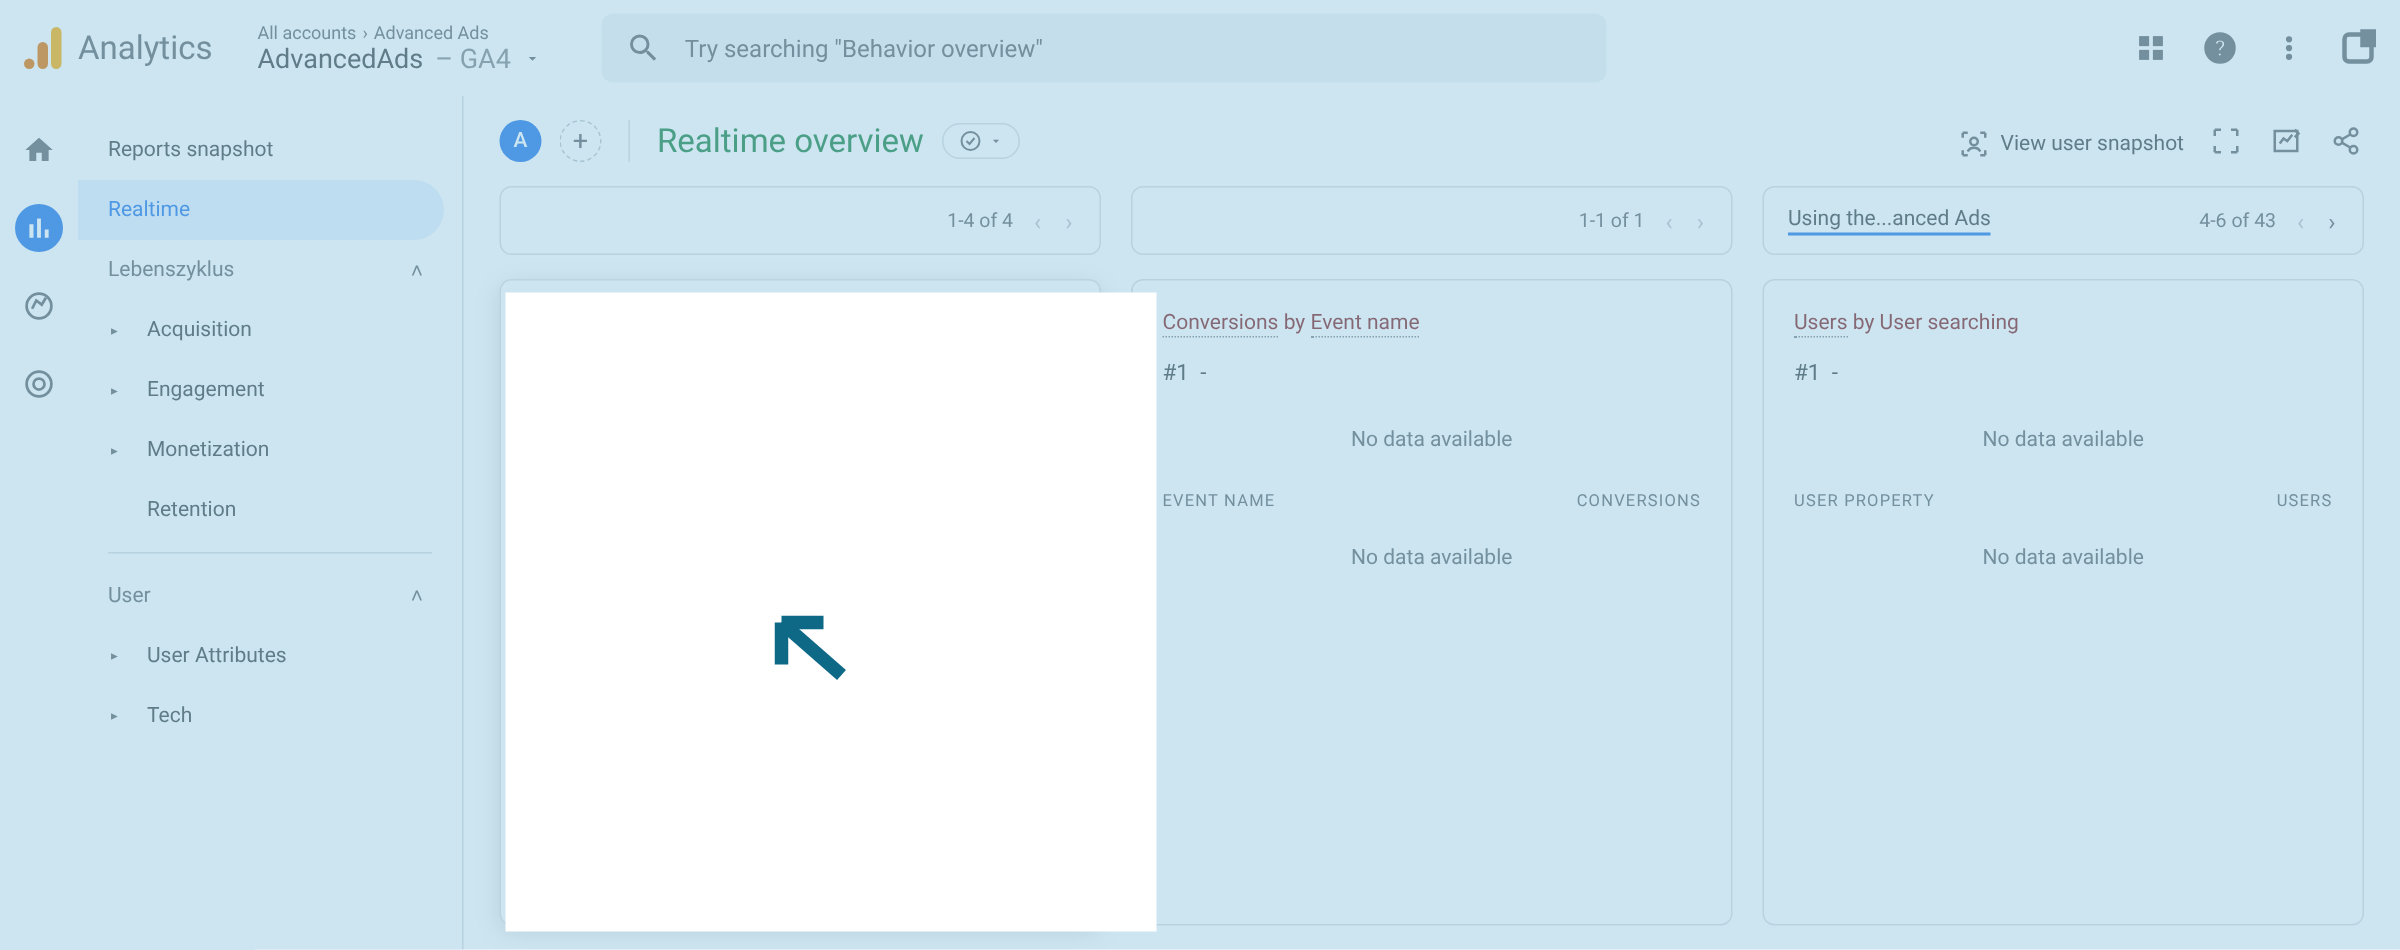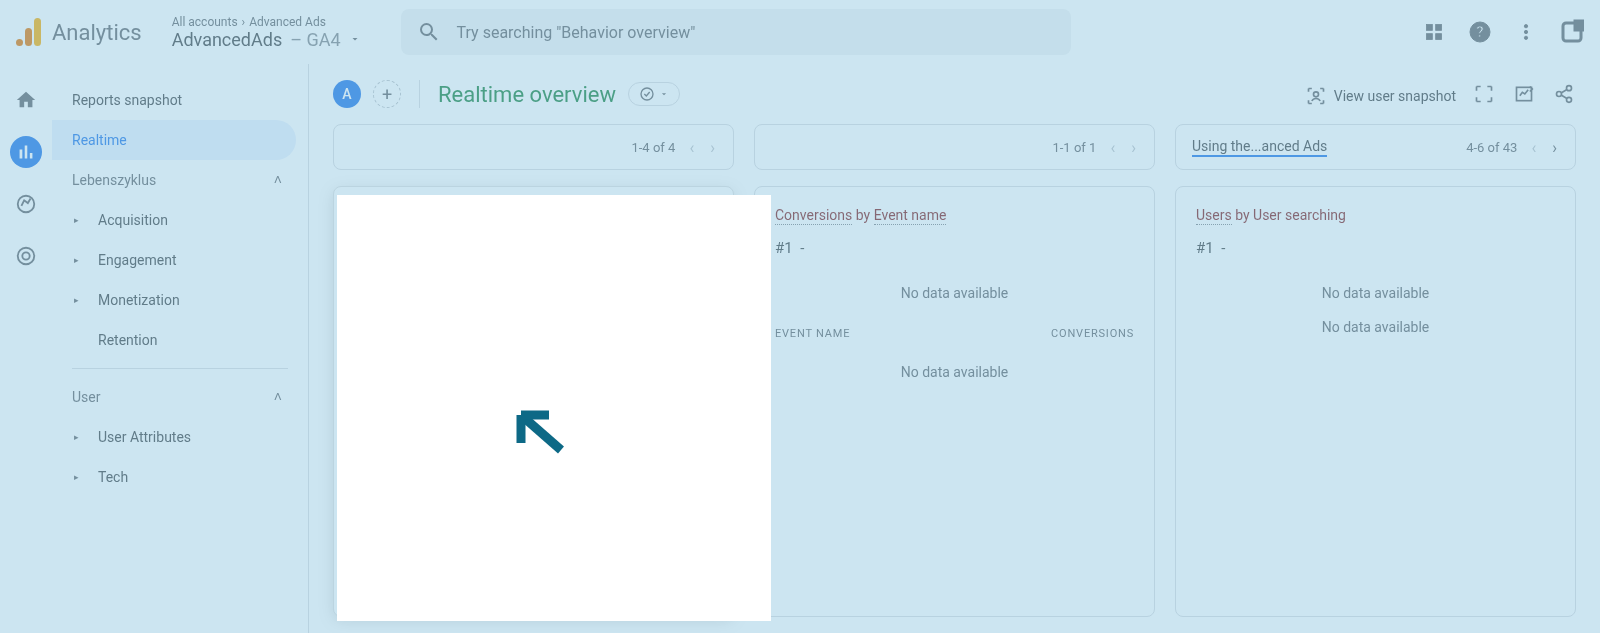--- a/index.html
+++ b/index.html
@@ -396,20 +396,24 @@
 
       <div class="card">
         <div class="card-title">
           <span class="dotted">Users</span>
           <span>by User searching</span>
         </div>
         <div class="card-sub">
           <span>#1</span>&nbsp;&nbsp;<span>-</span>
         </div>
         <div class="nodata">No data available</div>
+        <div class="table-head">
+          <span>USER PROPERTY</span>
+            <span>USERS</span>
+        </div>
         <div class="nodata" style="margin-top:18px">No data available</div>
       </div>
     </div>
   </div>
 </div>
 
 <div class="overlay">
   <div class="cutout"></div>
 </div>
 

